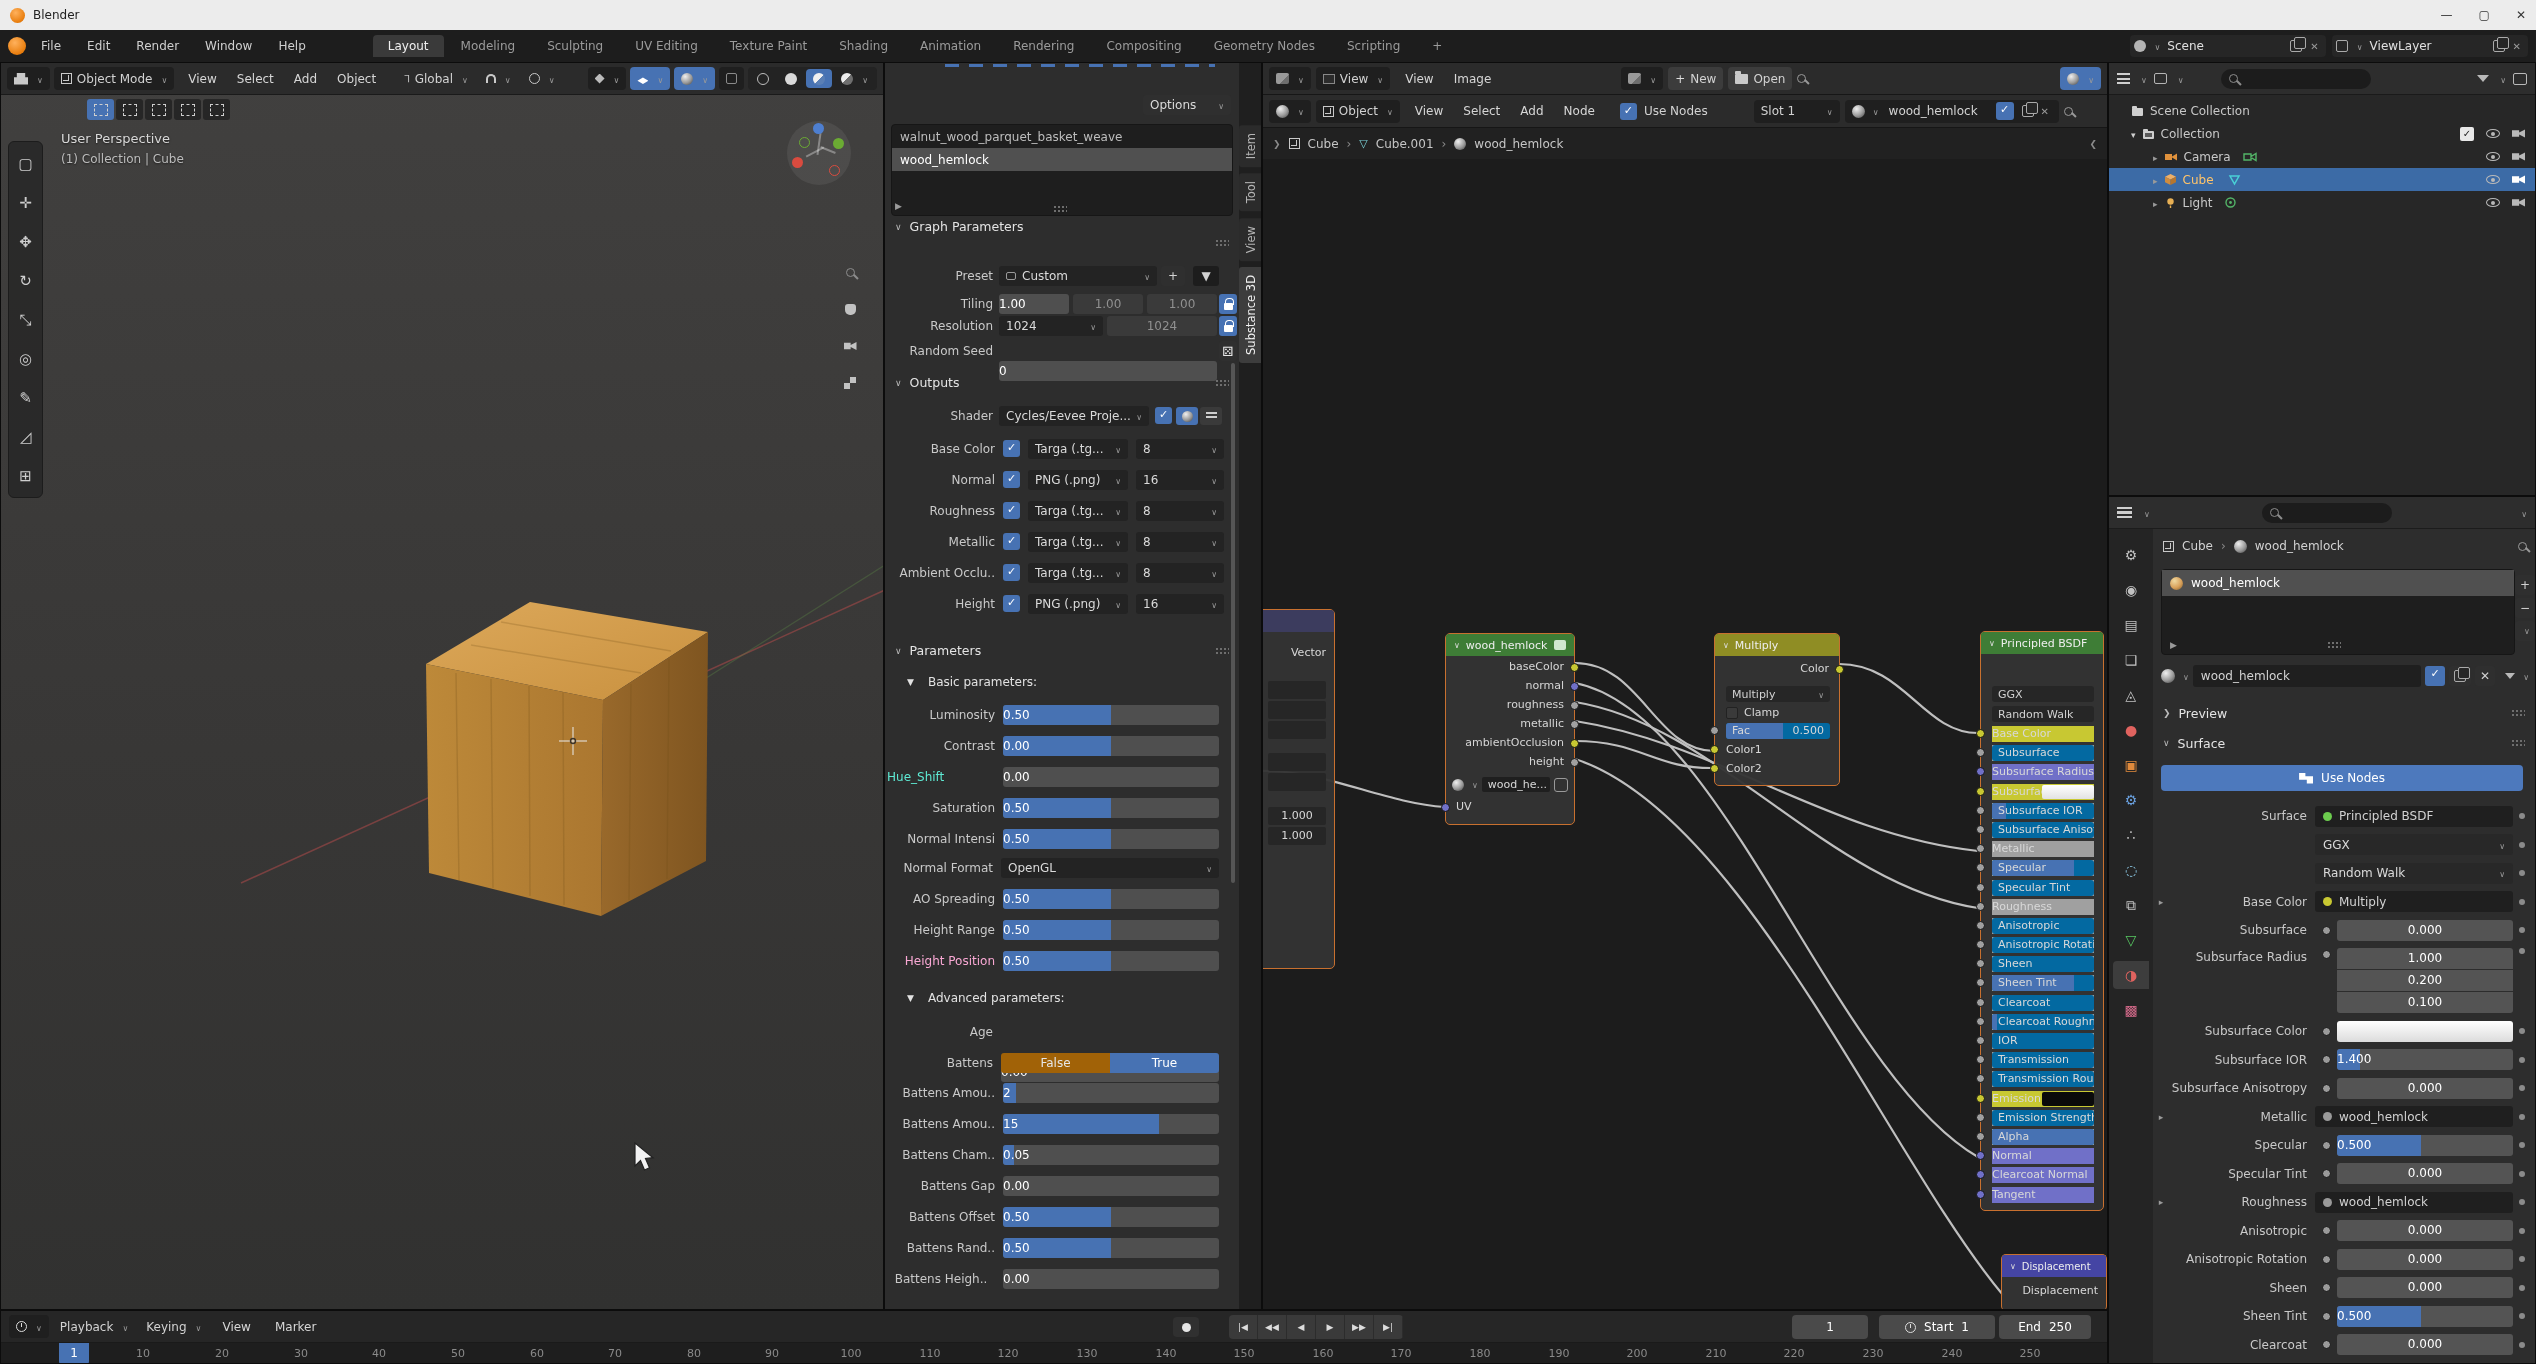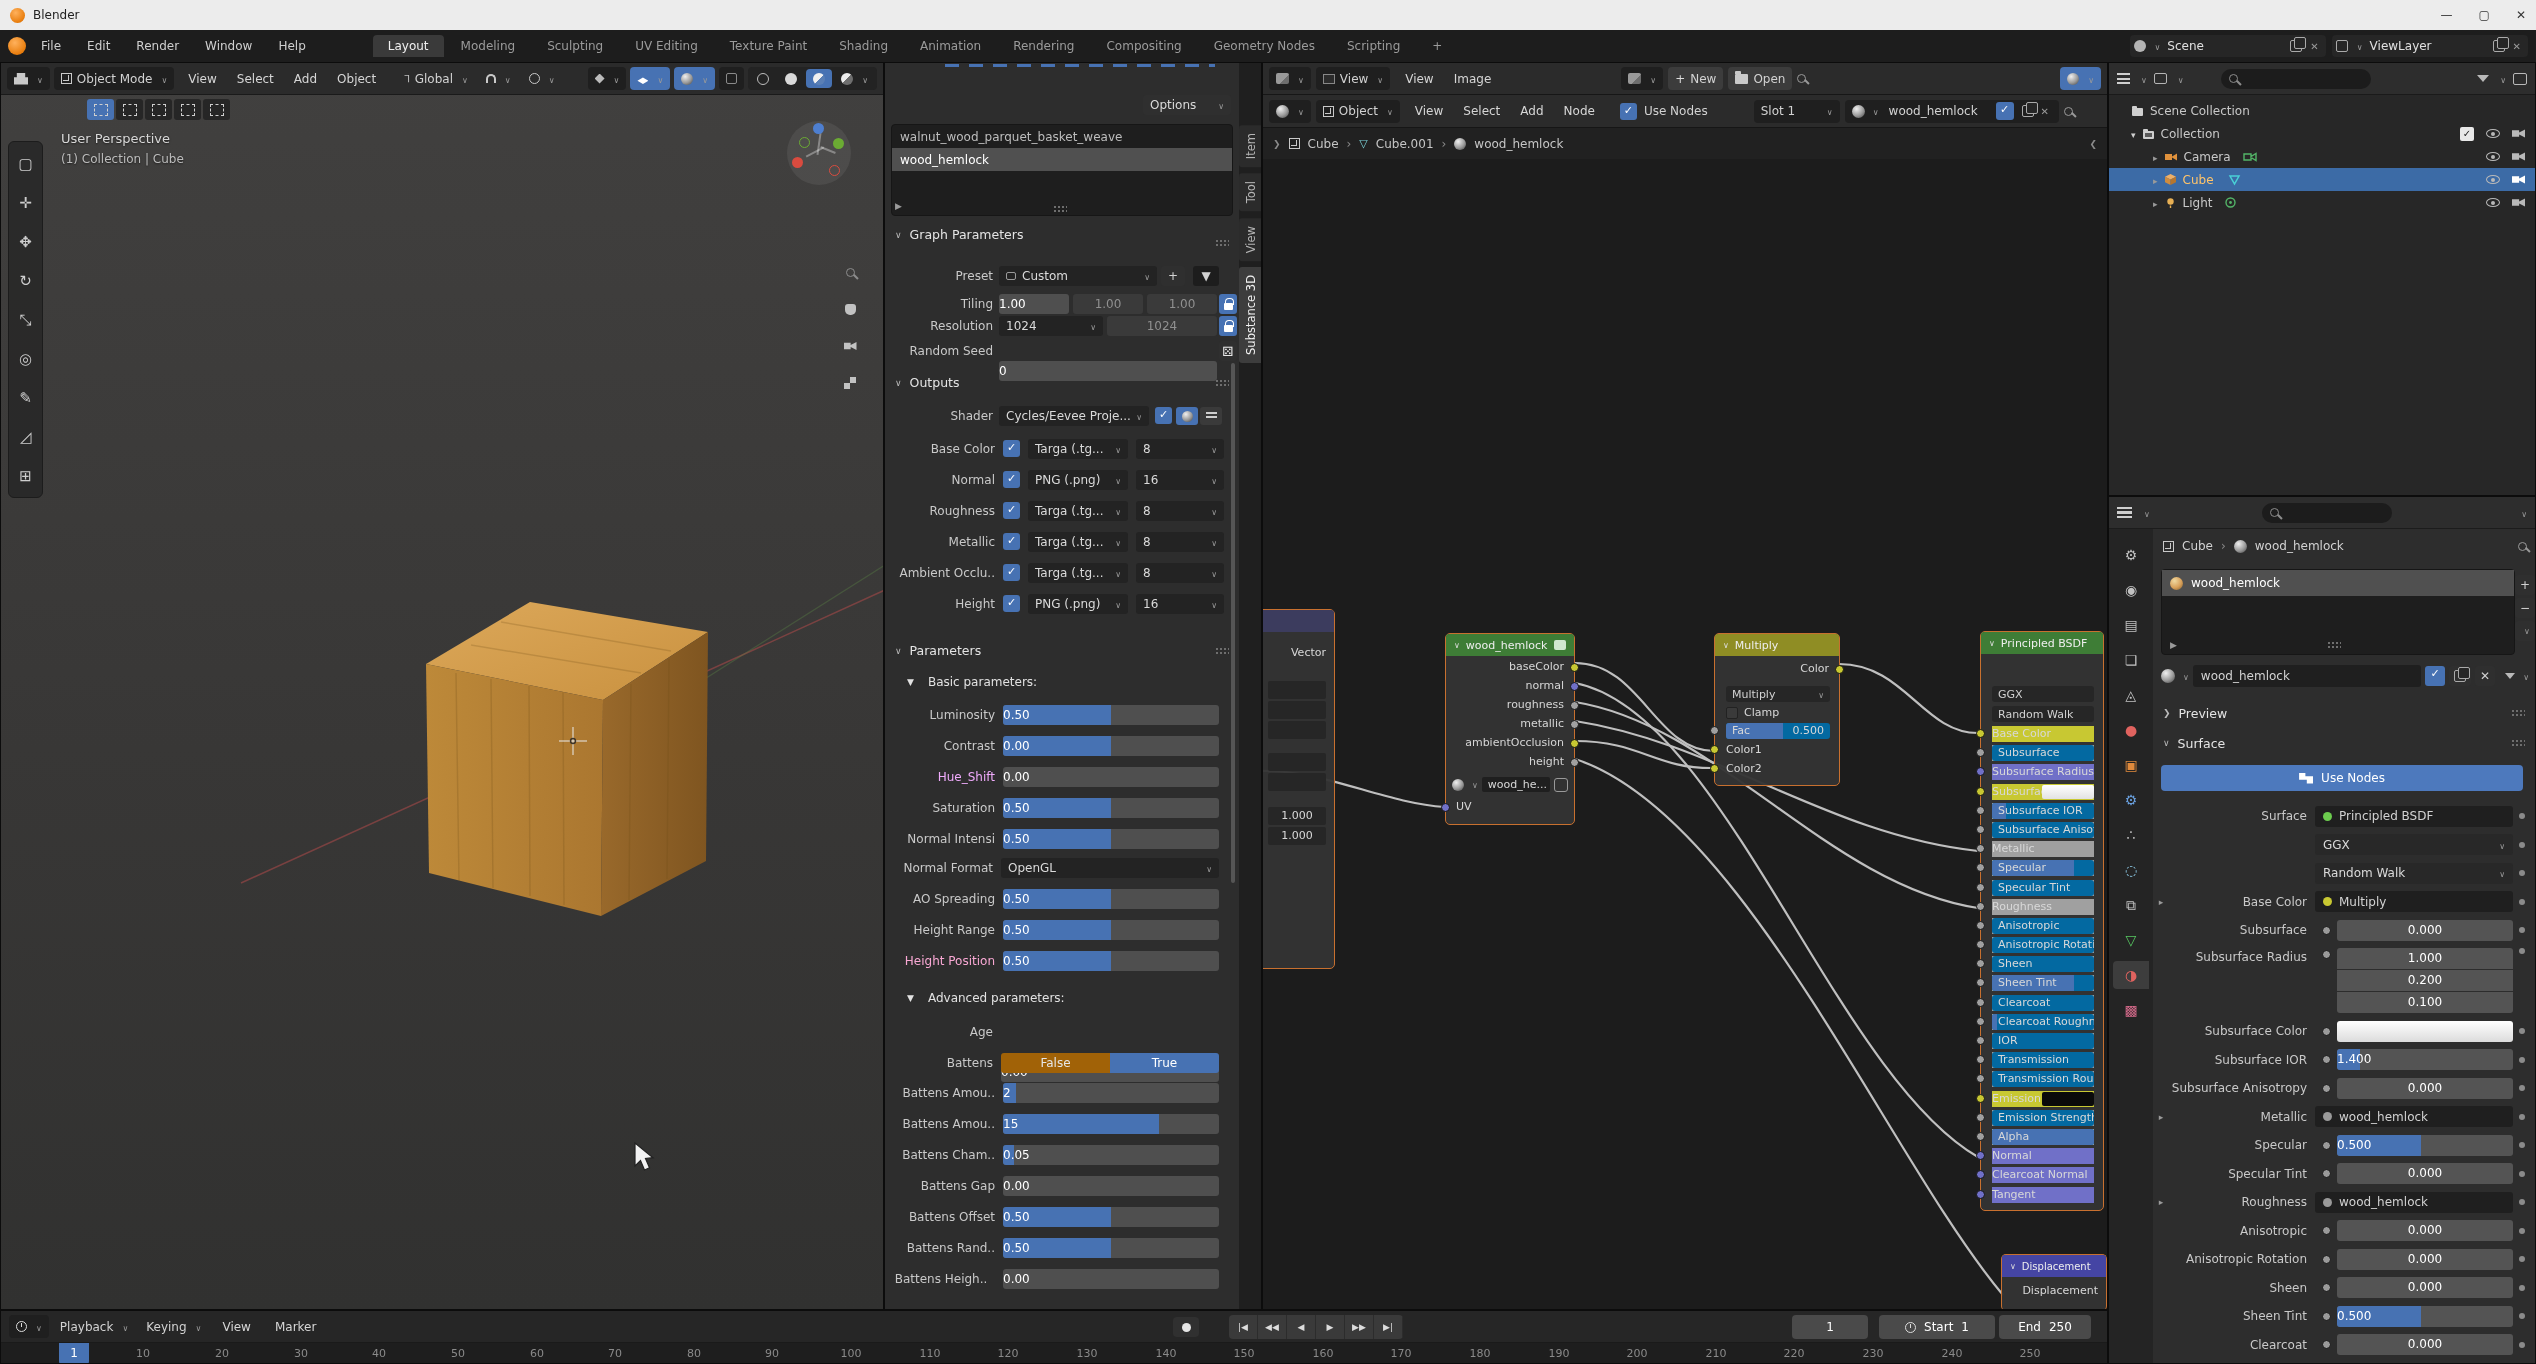--- a/index.html
+++ b/index.html
@@ -403,21 +403,21 @@
     </div>
 
     <div class="listbox" style="left:6px;top:61px;width:342px;height:92px">
 
     <div class="listrow">walnut_wood_parquet_basket_weave</div>
         <div class="listrow selected">wood_hemlock</div>
       </div>
     <div class="abs" style="left:10px;top:138px;color:#9a9a9a;font-size:9px">▶</div>
     <div class="abs grip" style="left:168px;top:142px"></div>
 
-    <div class="abs shdr" style="left:10px;top:164px">
+    <div class="abs shdr" style="left:10px;top:156px">
         <span>Graph Parameters</span>
       </div>
     <div class="abs grip" style="left:330px;top:176px"></div>
 
     <span class="slabel" style="left:0;top:206px;width:108px">Preset</span>
     <div class="abs drop" style="left:114px;top:203px;width:158px">
       <span style="width:10px;height:8px;border:1.3px solid #9a9a9a;border-radius:2px;margin-right:6px"></span>
       <span>Custom</span>
         <span class="sp"></span>
         <span class="caret"></span>
@@ -581,21 +581,21 @@
         </div>
 
         <div class="row" style="height:31px;padding:0 2px">
           <span style="width:108px;text-align:right;color:#c9c9c9;white-space:nowrap;overflow:hidden">Contrast</span>
           <span class="slider" style="margin-left:8px;flex:1;margin-right:18px">
             <span class="fill" style="width: 50%;"></span><span class="val">0.00</span>
           </span>
         </div>
 
         <div class="row" style="height:31px;padding:0 2px">
-          <span style="width:108px;text-align:right;color:#f0abfc;white-space:nowrap;overflow:hidden">Hue_Shift</span>
+          <span style="width:108px;text-align:left;color:#5eead4;white-space:nowrap;overflow:hidden">Hue_Shift</span>
           <span class="slider" style="margin-left:8px;flex:1;margin-right:18px">
             <span class="fill" style="width: 0%;"></span><span class="val">0.00</span>
           </span>
         </div>
 
         <div class="row" style="height:31px;padding:0 2px">
           <span style="width:108px;text-align:right;color:#c9c9c9;white-space:nowrap;overflow:hidden">Saturation</span>
           <span class="slider" style="margin-left:8px;flex:1;margin-right:18px">
             <span class="fill" style="width: 50%;"></span><span class="val">0.50</span>
           </span>

